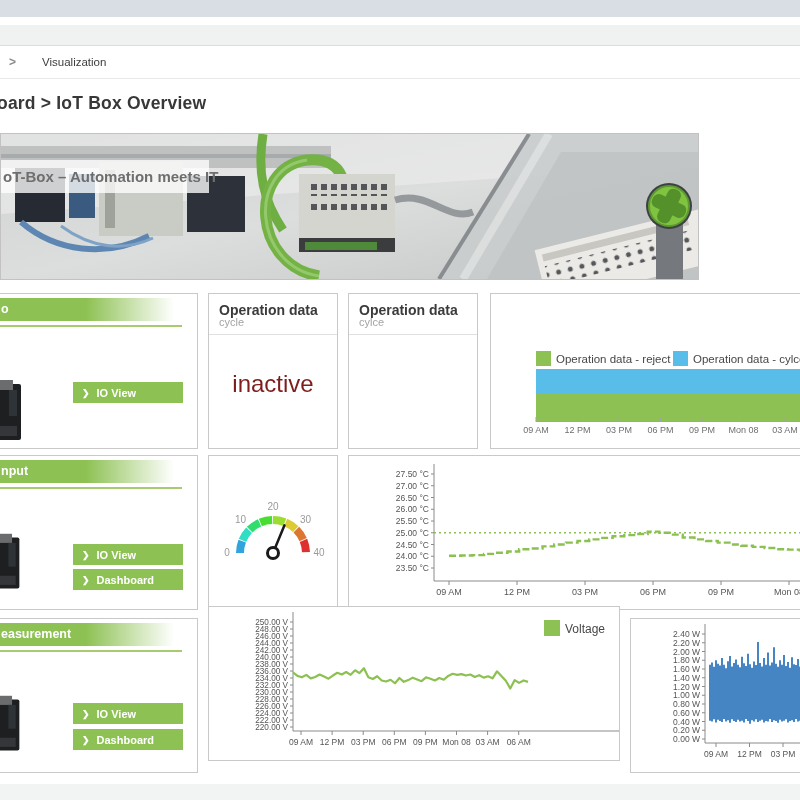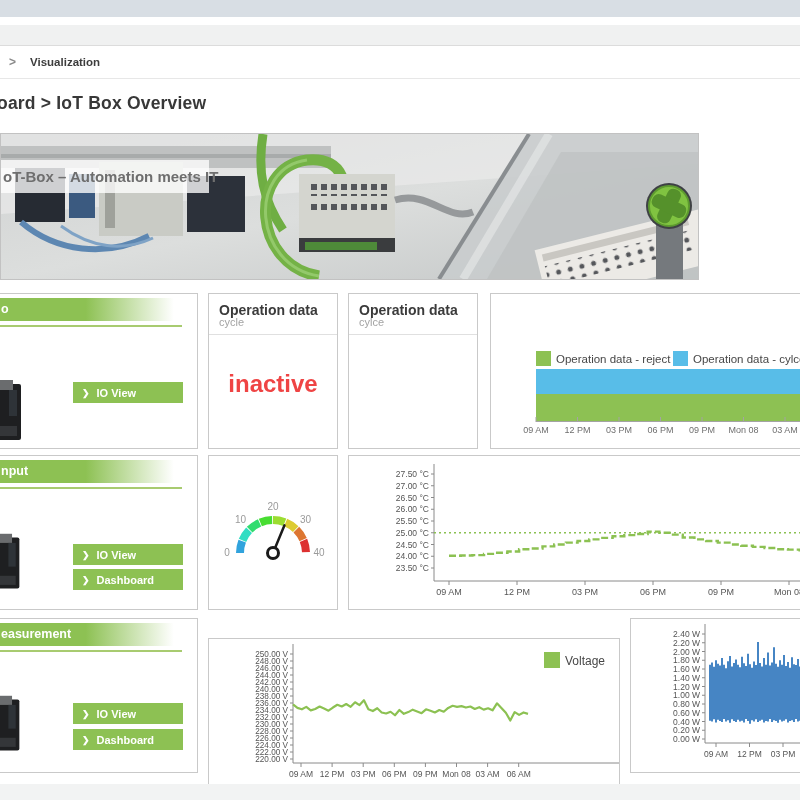--- a/index.html
+++ b/index.html
@@ -2,48 +2,48 @@
 <html style="--green: #8dc153;"><head>
 <meta charset="utf-8">
 <style>
   html,body{margin:0;padding:0;}
   body{width:800px;height:800px;overflow:hidden;position:relative;background:#fff;
        font-family:"Liberation Sans",sans-serif;}
   .topbar1{position:absolute;left:0;top:0;width:800px;height:17px;background:#d8dee4;}
   .topbar2{position:absolute;left:0;top:25px;width:800px;height:20px;background:#f0f1f1;border-bottom:1px solid #dcdcdc;}
   .crumbrow{position:absolute;left:0;top:46px;width:800px;height:32px;background:#fff;border-bottom:1px solid #e7e7e7;display:flex;align-items:center;}
   .crumb-sep{color:#8a8a8a;font-size:12px;font-weight:bold;margin-left:9px;}
-  .crumb-label{color:#3d3d3d;font-size:11.5px;font-weight:bold;margin-left:14px;cursor:pointer;}
+  .crumb-label{color:#3d3d3d;font-size:11.5px;font-weight:normal;margin-left:26px;cursor:pointer;}
   .page-title{position:absolute;left:-3px;top:93px;font-size:17.5px;font-weight:bold;color:#383838;letter-spacing:.2px;white-space:nowrap;}
   .banner{position:absolute;left:0;top:133px;width:697px;height:145px;border:1px solid #c2c2c2;overflow:hidden;background:#d6d6d6;text-align:right;}
   .banner-caption{position:absolute;left:-20px;top:26px;width:228px;height:33px;background:rgba(255,255,255,.78);display:flex;align-items:center;}
   .banner-caption span{color:#6e6e6e;font-weight:bold;font-size:15px;padding-left:22px;white-space:nowrap;}
   .panel{position:absolute;background:#fff;border:1px solid #c9c9c9;overflow:hidden;}
   #p-r1a{left:-36px;top:293px;width:232px;height:154px;}
   #p-r1b{left:208px;top:293px;width:128px;height:154px;}
   #p-r1c{left:348px;top:293px;width:128px;height:154px;}
   #p-r1d{left:490px;top:293px;width:340px;height:154px;}
   #p-r2a{left:-36px;top:455px;width:232px;height:153px;}
   #p-r2b{left:208px;top:455px;width:128px;height:153px;}
   #p-r2c{left:348px;top:455px;width:482px;height:153px;}
   #p-r3a{left:-36px;top:618px;width:232px;height:153px;}
-  #p-r3b{left:208px;top:638px;width:410px;height:153px;}
+  #p-r3b{left:208px;top:606px;width:410px;height:153px;}
   #p-r3c{left:630px;top:618px;width:200px;height:153px;}
   .dev-header{position:absolute;left:0;top:4px;height:23px;width:100%;
      background:linear-gradient(to right,var(--green) 0%,var(--green) 52%,rgba(141,193,83,0) 90%);}
   .dev-header span{color:#fff;font-weight:bold;font-size:12.5px;line-height:23px;padding-left:36px;display:inline-block;white-space:nowrap;}
   .dev-underline{position:absolute;left:0;top:31px;height:2px;width:217px;background:#a8cb70;}
   .dev-btn{position:absolute;left:108px;width:110px;height:21px;background:var(--green);color:#fff;
      font-size:11px;font-weight:bold;display:flex;align-items:center;cursor:pointer;}
   .dev-btn .chev{font-size:9px;margin:0 7px 0 9px;}
   .device-img{position:absolute;}
   .op-title{position:absolute;left:10px;top:8px;font-size:14px;font-weight:bold;color:#3b3b3b;}
   .op-sub{position:absolute;left:10px;top:22px;font-size:11px;color:#a3a3a3;}
   .op-sep{position:absolute;left:0;top:40px;width:100%;height:1px;background:#e0e0e0;}
-  .op-value{position:absolute;left:0;top:76px;width:100%;text-align:center;font-size:24px;font-weight:bold;color:#ef4444;}
+  .op-value{position:absolute;left:0;top:76px;width:100%;text-align:center;font-size:24px;font-weight:normal;color:#7f1d1d;}
   .chart{position:absolute;left:0;top:0;width:100%;height:100%;}
   svg text{font-family:"Liberation Sans",sans-serif;}
   .footer{position:absolute;left:0;top:784px;width:800px;height:16px;background:#f2f3f3;}
 </style>
 </head>
 <body>
 
 <div class="topbar1"></div>
 <div class="topbar2"></div>
 

